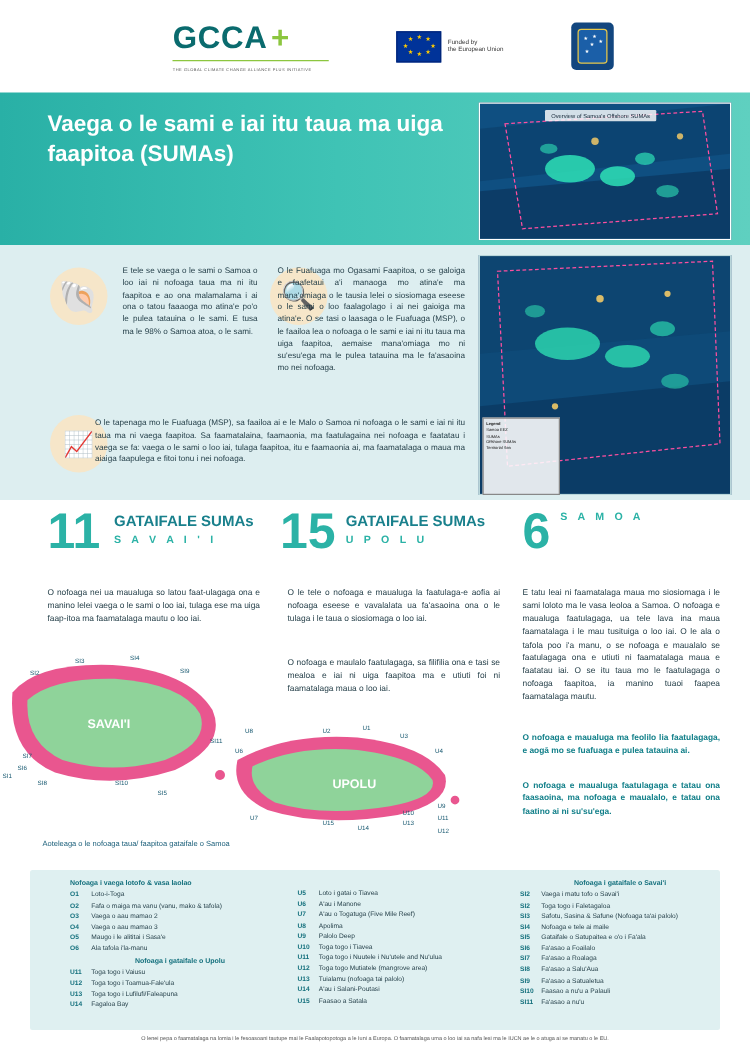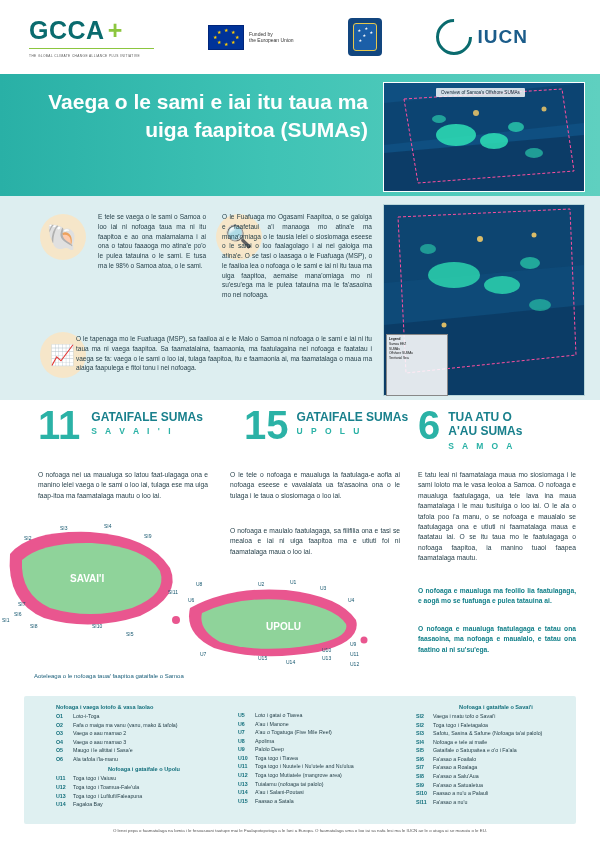--- a/index.html
+++ b/index.html
@@ -10,21 +10,21 @@
     color:#222;
     overflow:hidden;
     position:relative;
   }
   .page{position:relative;width:600px;height:848px;}
 
   
   .logobar{
     position:absolute;left:0;top:0;width:557px;height:74px;
     background:#ffffff;
-    display:flex;align-items:center;justify-content:center;gap:54px;
+    display:flex;align-items:center;justify-content:center;gap:54px;padding-left:36px;
   }
   .gcca{display:flex;flex-direction:column;align-items:flex-start;}
   .gcca-top{display:flex;align-items:baseline;}
   .gcca-word{font-size:25px;font-weight:bold;color:#0a6b6e;letter-spacing:.5px;}
   .gcca-plus{font-size:25px;font-weight:bold;color:#8cc63f;margin-left:3px;}
   .gcca-sub{font-size:3.2px;color:#555;letter-spacing:.4px;margin-top:3px;}
   .eu{display:flex;align-items:center;gap:5px;}
   .eu-flag{
     width:34px;height:23px;background:#003399;position:relative;border:1px solid #00257a;
   }
@@ -48,21 +48,21 @@
   }
   .iucn-txt{font-size:19px;color:#1b5c8a;font-weight:bold;letter-spacing:1px;}
 
   
   .hero{
     position:absolute;left:0;top:74px;width:600px;height:122px;
     background:linear-gradient(90deg,#29b0a6 0%, #3fc3b5 45%, #5fd0c0 100%);
   }
   .hero-title{
     position:absolute;left:38px;top:88px;width:330px;
-    font-size:21px;line-height:1.32;color:#ffffff;font-weight:bold;text-align:right;
+    font-size:18px;line-height:1.32;color:#ffffff;font-weight:bold;
   }
   .hero-map{
     position:absolute;left:383px;top:82px;width:200px;height:108px;
     background:#0d3f66;border:1px solid #ffffff;overflow:hidden;
   }
 
   
   .intro{
     position:absolute;left:0;top:196px;width:600px;height:204px;
     background:#ddeef0;
@@ -154,24 +154,20 @@
     <div class="crest">
       <div class="crest-inner">
         <span class="crest-star" style="left:4px;top:4px;">★</span>
         <span class="crest-star" style="left:11px;top:2px;">★</span>
         <span class="crest-star" style="left:16px;top:6px;">★</span>
         <span class="crest-star" style="left:9px;top:9px;">★</span>
         <span class="crest-star" style="left:5px;top:14px;">★</span>
       </div>
     </div>
 
-    <div class="iucn">
-      <div class="iucn-mark"></div>
-      <span class="iucn-txt">IUCN</span>
-    </div>
   </div>
 
   <div class="hero"></div>
   <div class="hero-title">Vaega o le sami e iai itu taua ma uiga faapitoa (SUMAs)</div>
 
   <div class="hero-map">
     <svg width="200" height="108" viewBox="0 0 200 108">
       <rect x="0" y="0" width="200" height="108" fill="#0e4a78"></rect>
       <rect x="0" y="0" width="200" height="108" fill="#10548a" opacity=".5"></rect>
       <path d="M0 20 L200 0 L200 40 L0 62 Z" fill="#0b3c66" opacity=".55"></path>
@@ -232,32 +228,31 @@
   <div class="stats"></div>
 
   <div class="stat" style="left:38px;gap:11px;">
     <div class="stat-num">11</div>
     <div>
       <div class="stat-lbl">GATAIFALE SUMAs</div>
       <div class="stat-loc">S A V A I ' I</div>
     </div>
   </div>
 
-  <div class="stat" style="left:244px;justify-content:flex-end;">
+  <div class="stat" style="left:224px;justify-content:flex-end;">
     <div class="stat-num">15</div>
     <div>
       <div class="stat-lbl">GATAIFALE SUMAs</div>
       <div class="stat-loc">U P O L U</div>
     </div>
   </div>
 
   <div class="stat" style="left:418px;">
     <div class="stat-num">6</div>
     <div>
-      <div class="stat-lbl" style="width:86px;">TUA ATU O A'AU SUMAs</div>
       <div class="stat-loc">S A M O A</div>
     </div>
   </div>
 
   <div class="body-p" style="left:38px;top:470px;width:170px;">O nofoaga nei ua maualuga so latou faat-ulagaga ona e manino lelei vaega o le sami o loo iai, tulaga ese ma uiga faap-itoa ma faamatalaga mautu o loo iai.</div>
   <div class="body-p" style="left:230px;top:470px;width:170px;">O le tele o nofoaga e maualuga la faatulaga-e aofia ai nofoaga eseese e vavalalata ua fa'asaoina ona o le tulaga i le taua o siosiomaga o loo iai.</div>
   <div class="body-p" style="left:230px;top:526px;width:170px;">O nofoaga e maulalo faatulagaga, sa filifilia ona e tasi se mealoa e iai ni uiga faapitoa ma e utiuti foi ni faamatalaga maua o loo iai.</div>
   <div class="body-p" style="left:418px;top:470px;width:158px;">E tatu leai ni faamatalaga maua mo siosiomaga i le sami loloto ma le vasa leoloa a Samoa. O nofoaga e maualuga faatulagaga, ua tele lava ina maua faamatalaga i le mau tusituiga o loo iai. O le ala o tafola poo i'a manu, o se nofoaga e maualalo se faatulagaga ona e utiuti ni faamatalaga maua e faatatau iai. O se itu taua mo le faatulagaga o nofoaga faapitoa, ia manino tuaoi faapea faamatalaga mautu.</div>
   <div class="body-p teal-p" style="left:418px;top:586px;width:158px;">O nofoaga e maualuga ma feolilo lia faatulagaga, e aogā mo se fuafuaga e pulea tatauina ai.</div>
   <div class="body-p teal-p" style="left:418px;top:624px;width:158px;">O nofoaga e maualuga faatulagaga e tatau ona faasaoina, ma nofoaga e maualalo, e tatau ona faatino ai ni su'su'ega.</div>

